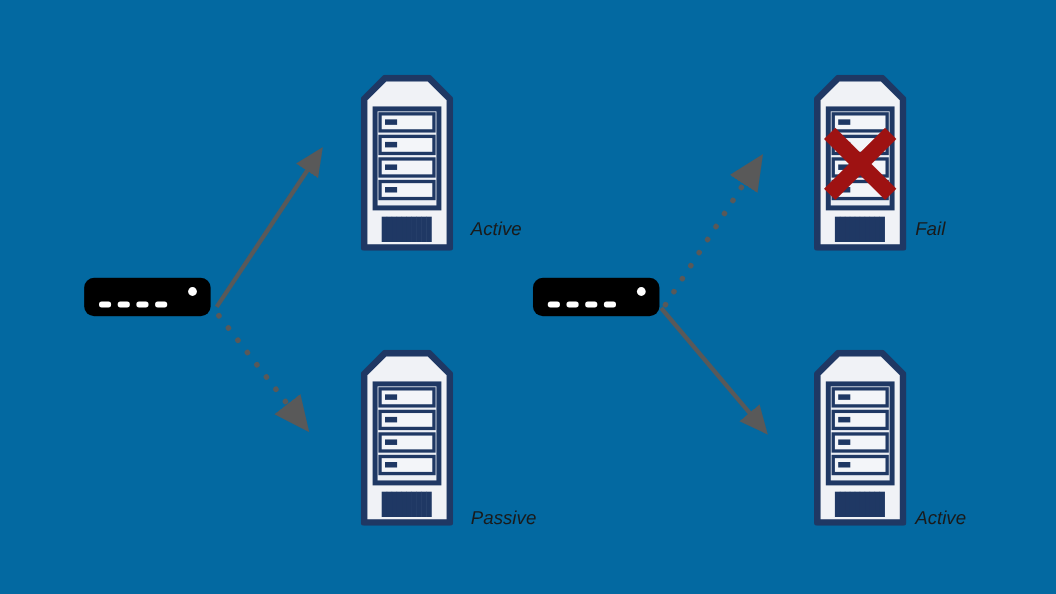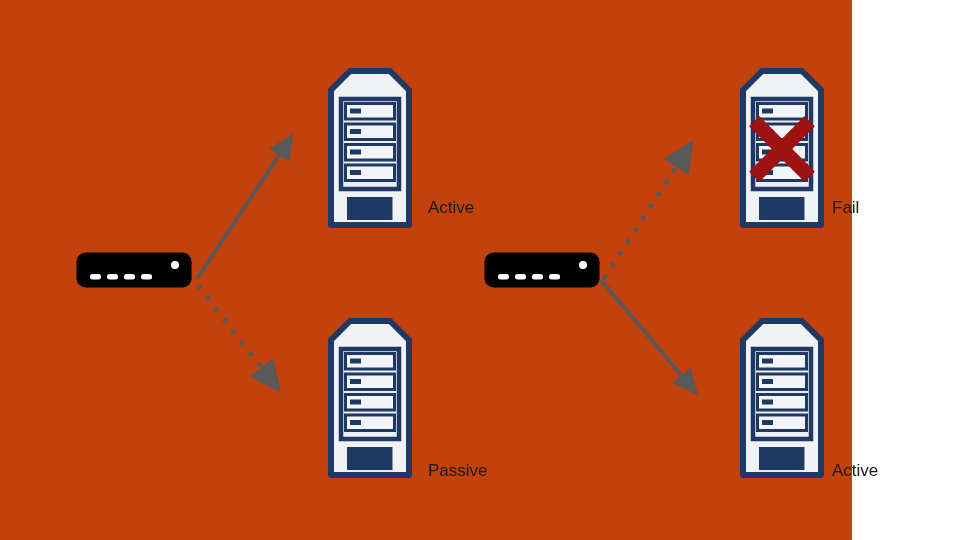--- a/index.html
+++ b/index.html
@@ -9,23 +9,24 @@
     background: #ffffff;
   }
   body {
     width: 960px;
     height: 540px;
     overflow: hidden;
     font-family: "Liberation Sans", sans-serif;
   }
   #canvas {
     position: relative;
-    width: 852px;
+    width: 960px;
     height: 540px;
-    background: #c2410c;
+    background: #0369a1;
+    font-style: italic;
   }
   #diagram-svg {
     position: absolute;
     left: 0;
     top: 0;
     width: 960px;
     height: 540px;
     display: block;
   }
   .node-label {

